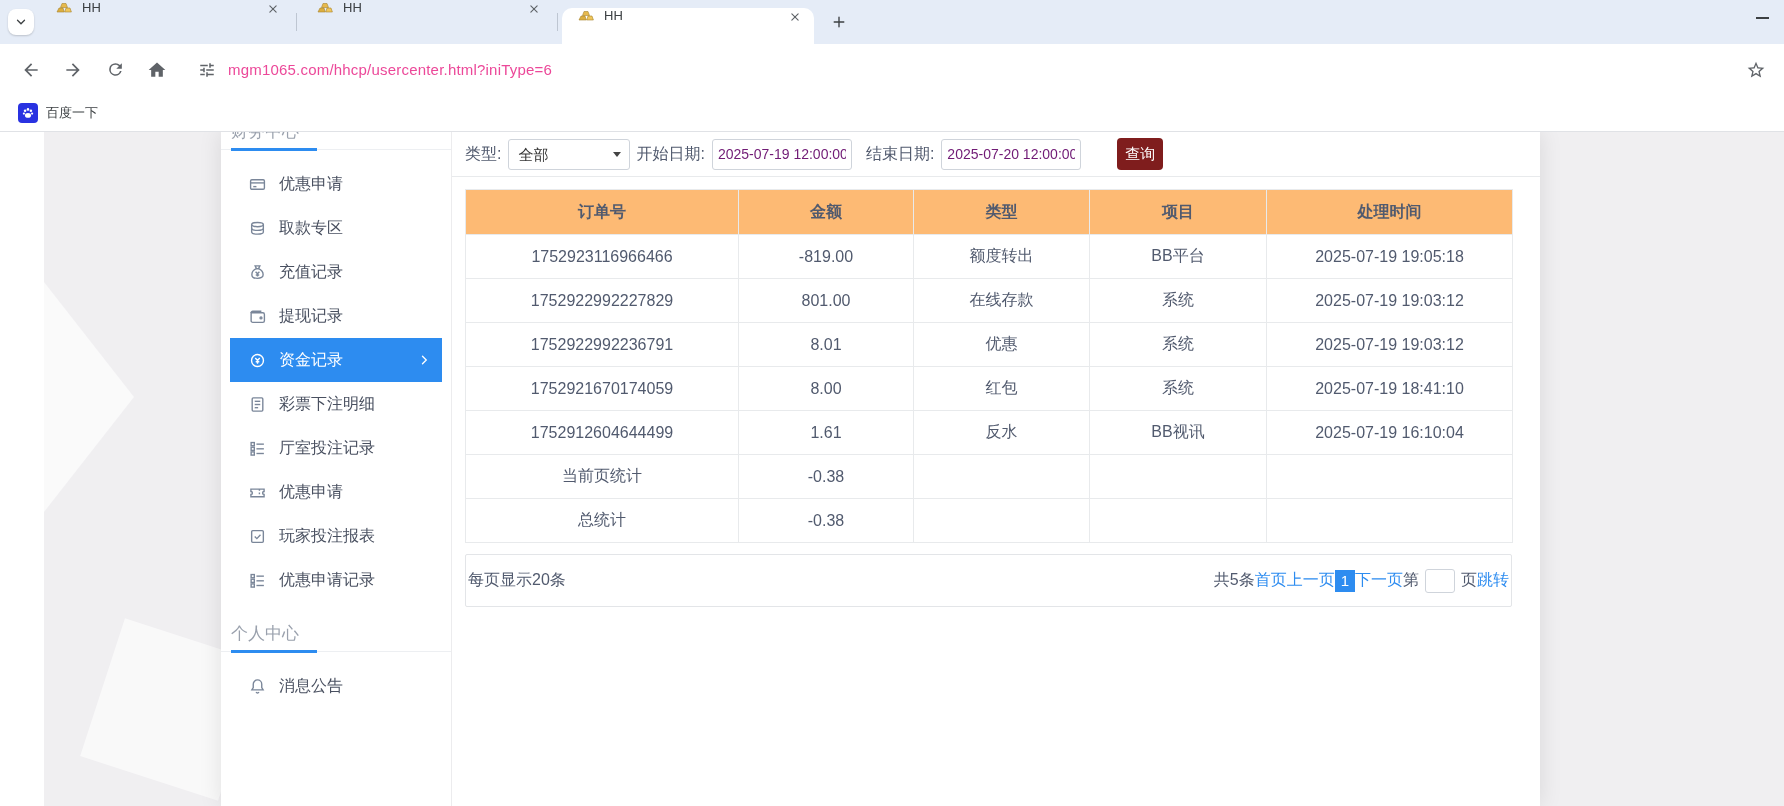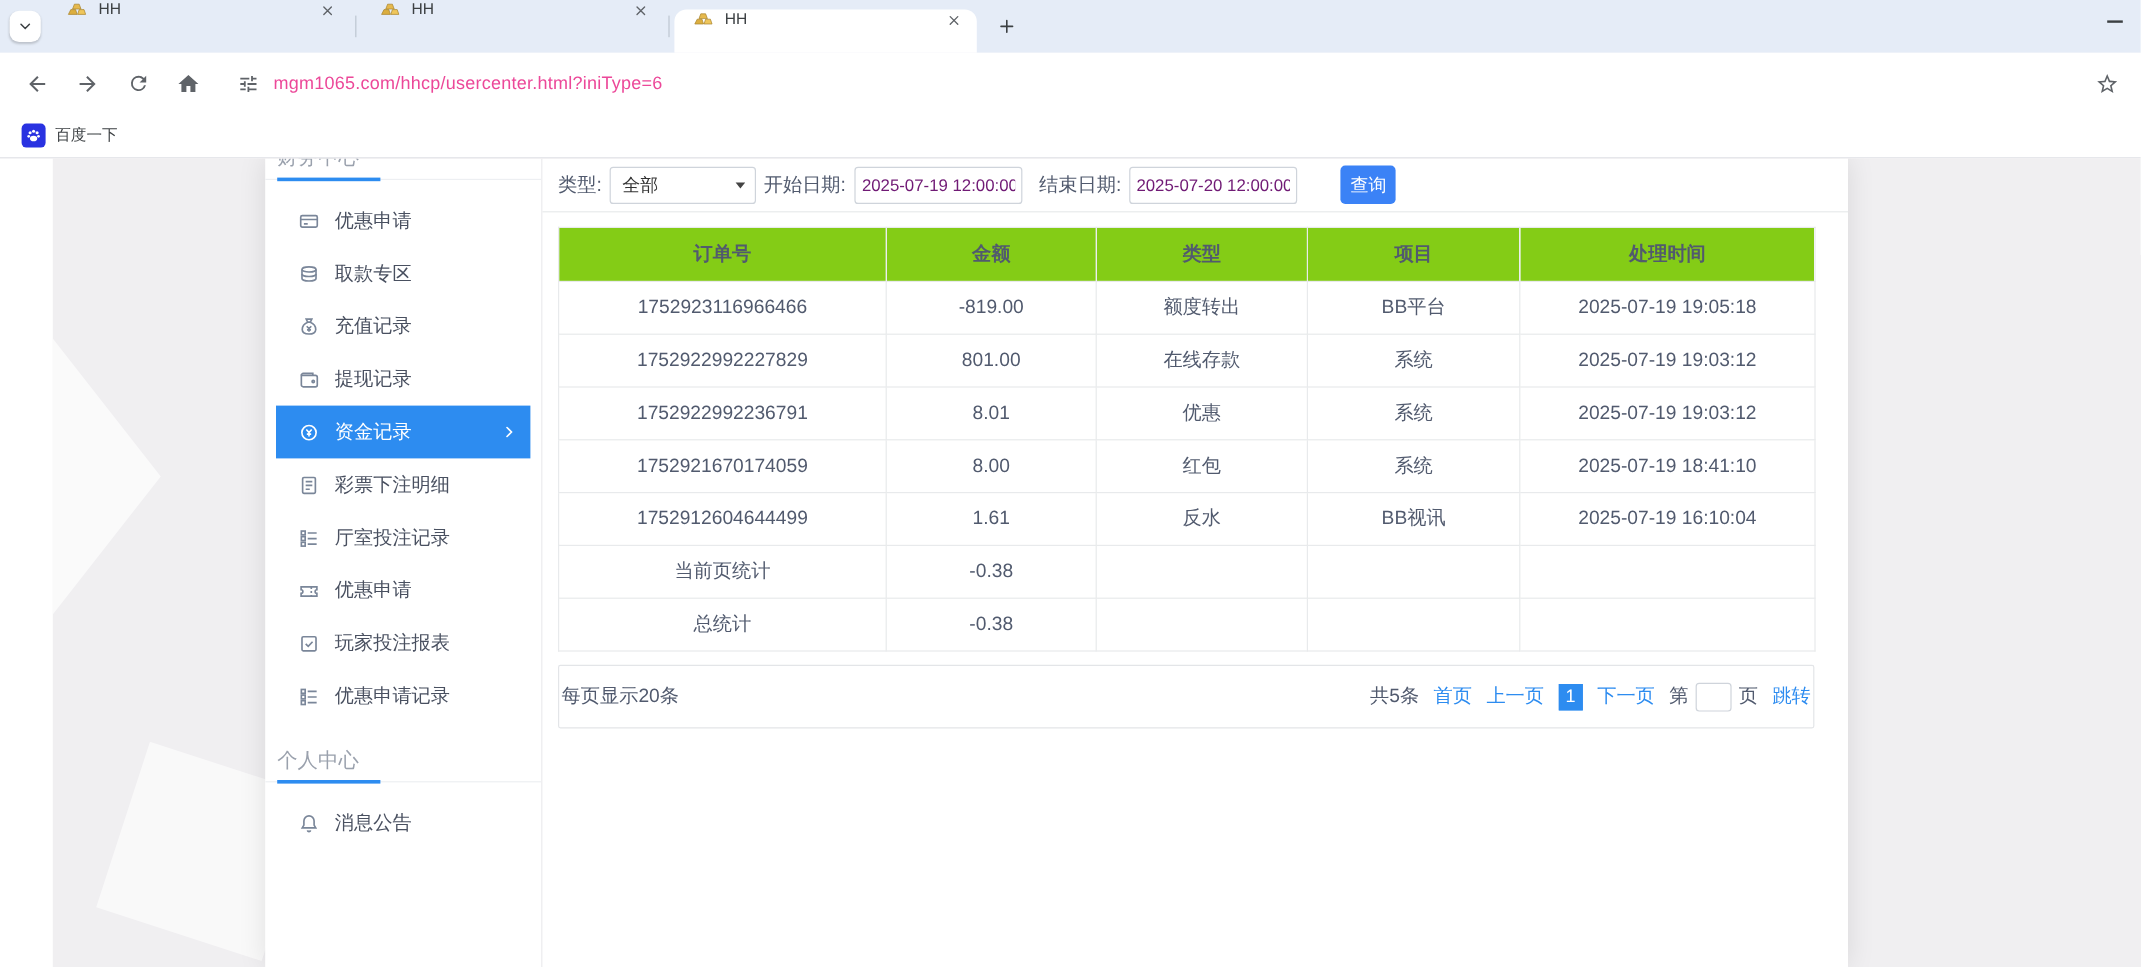--- a/index.html
+++ b/index.html
@@ -50,28 +50,28 @@
   .menu-item.active .mi-icon svg { stroke: #fff; }
 
   
   .content { flex: 1; position: relative; }
   .filter-row { height: 45px; display: flex; align-items: center; padding-left: 13px; border-bottom: 1px solid #e8eaec; font-size: 16px; color: #515a6e; }
   .flabel { margin-right: 7px; }
   .select-wrap { position: relative; margin-right: 6px; }
   .type-select { appearance: none; -webkit-appearance: none; width: 122px; height: 31px; border: 1px solid #cfd4db; border-radius: 3px; background: #fff; font-size: 15px; color: #333; padding: 0 22px 0 9px; font-family: inherit; }
   .select-wrap::after { content: ""; position: absolute; right: 9px; top: 13px; width: 0; height: 0; border-left: 4px solid transparent; border-right: 4px solid transparent; border-top: 5px solid #444; pointer-events: none; }
   .date-input { width: 140px; height: 31px; border: 1px solid #cfd4db; border-radius: 3px; font-size: 14px; color: #701a75; padding: 0 5px; margin-right: 14px; font-family: inherit; }
-  .search-btn { width: 46px; height: 32px; background: #3b82f6; color: #fff; border: none; border-radius: 4px; font-size: 15px; margin-left: 22px; cursor: pointer; font-family: inherit; }
+  .search-btn { width: 46px; height: 32px; background: #7f1d1d; color: #fff; border: none; border-radius: 4px; font-size: 15px; margin-left: 22px; cursor: pointer; font-family: inherit; }
 
   table.records { border-collapse: collapse; table-layout: fixed; width: 1047px; margin: 12px 0 0 13px; }
   .records th, .records td { border: 1px solid #e8eaec; text-align: center; font-size: 16px; color: #515a6e; height: 44px; padding: 0 6px; overflow: hidden; white-space: nowrap; }
-  .records th { background: #84cc16; font-weight: bold; height: 45px; }
+  .records th { background: #fdba74; font-weight: bold; height: 45px; }
 
   .pagination-panel { width: 1047px; height: 53px; margin: 11px 0 0 13px; border: 1px solid #e3e5e8; border-radius: 2px; display: flex; align-items: center; justify-content: space-between; padding: 0 2px; font-size: 16px; color: #515a6e; }
-  .pager { display: flex; align-items: center; gap: 12px; }
+  .pager { display: flex; align-items: center; }
   .pager a { color: #2d8cf0; text-decoration: none; cursor: pointer; }
   .cur-page { background: #2d8cf0; border: 1px solid #2d8cf0; color: #fff; padding: 0 5px; line-height: 20px; font-size: 15px; }
   .jump-input { width: 30px; height: 24px; border: 1px solid #cfd4db; border-radius: 3px; font-family: inherit; }
   .jump-group { display: flex; align-items: center; gap: 6px; }
 </style>
 </head>
 <body>
 
 <div class="tabstrip">
   <div class="tab-search-btn">

